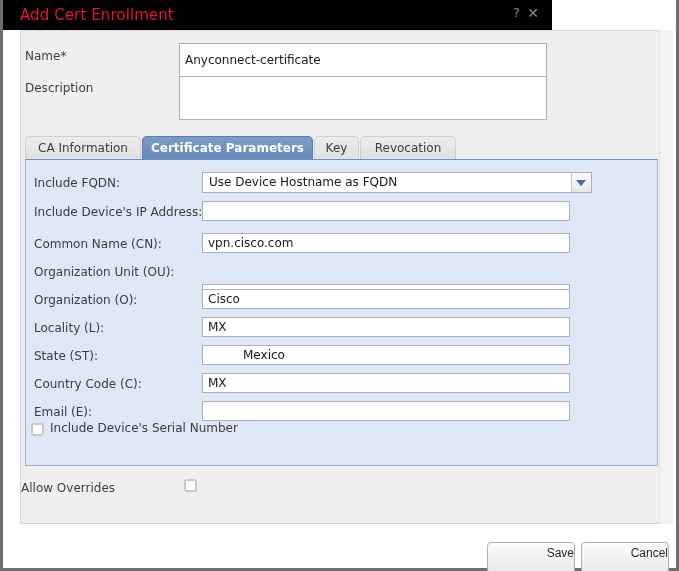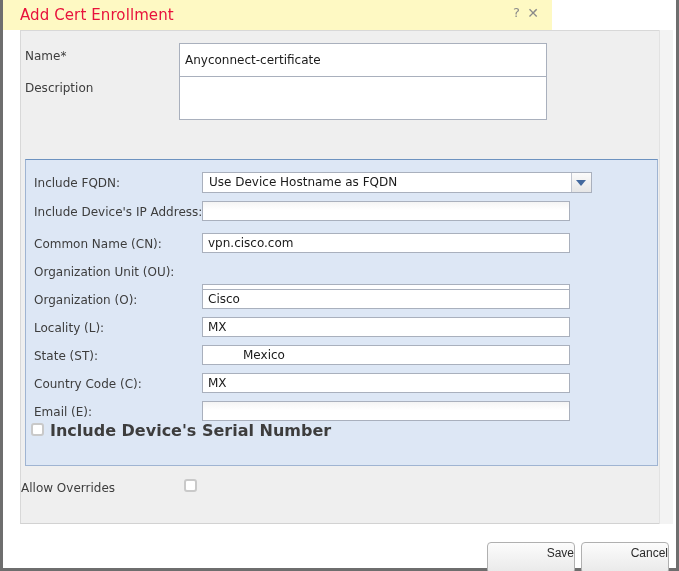--- a/index.html
+++ b/index.html
@@ -30,21 +30,21 @@
     border-bottom: 3px solid #6e6e6e;
     border-top: 0;
   }
 
   
   #titlebar {
     position: absolute;
     left: 0; top: 0;
     width: 549px;
     height: 30px;
-    background: #fef9c3;
+    background: #000000;
   }
   #dialog-title {
     position: absolute;
     left: 17px;
     top: 6px;
     font-size: 15px;
     color: #e8123c;
     font-family: "DejaVu Sans", "Liberation Sans", sans-serif;
     letter-spacing: 0.1px;
     white-space: nowrap;
@@ -244,24 +244,23 @@
     width: 13px;
     height: 13px;
     box-sizing: border-box;
     background: #ffffff;
     border: 2px solid #c9c9c9;
     border-radius: 3px;
     cursor: pointer;
   }
   .cbox-label {
     position: absolute;
-    font-size: 16px;
+    font-size: 12px;
     color: #3d3d3d;
     white-space: nowrap;
-    font-weight: bold;
   }
 
   #serial-checkbox { left: 28px; top: 423px; }
   #serial-label    { left: 47px; top: 421px; }
 
   
   #allow-overrides-label {
     position: absolute;
     left: 18px;
     top: 481px;
@@ -306,20 +305,26 @@
 
   <div id="body-panel"></div>
   <div id="scroll-track"></div>
 
   <div class="hdr-label" id="name-label">Name*</div>
   <input class="txtfield" id="name-input" type="text" value="Anyconnect-certificate" style="">
 
   <div class="hdr-label" id="desc-label">Description</div>
   <textarea class="txtfield" id="desc-input" style=""></textarea>
 
+  <div id="tabstrip">
+    <div class="tab inactive" id="tab-ca-information">CA Information</div>
+    <div class="tab active" id="tab-certificate-params">Certificate Parameters</div>
+    <div class="tab inactive" id="tab-key">Key</div>
+    <div class="tab inactive" id="tab-revocation">Revocation</div>
+  </div>
 
   <div id="tab-panel">
 
     <div class="row-label" style="top:16px;">Include FQDN:</div>
     <div id="fqdn-combo">
       <div id="fqdn-combo-value">Use Device Hostname as FQDN</div>
       <div id="fqdn-combo-button">
         <div id="chevron-down-icon"></div>
       </div>
     </div>

